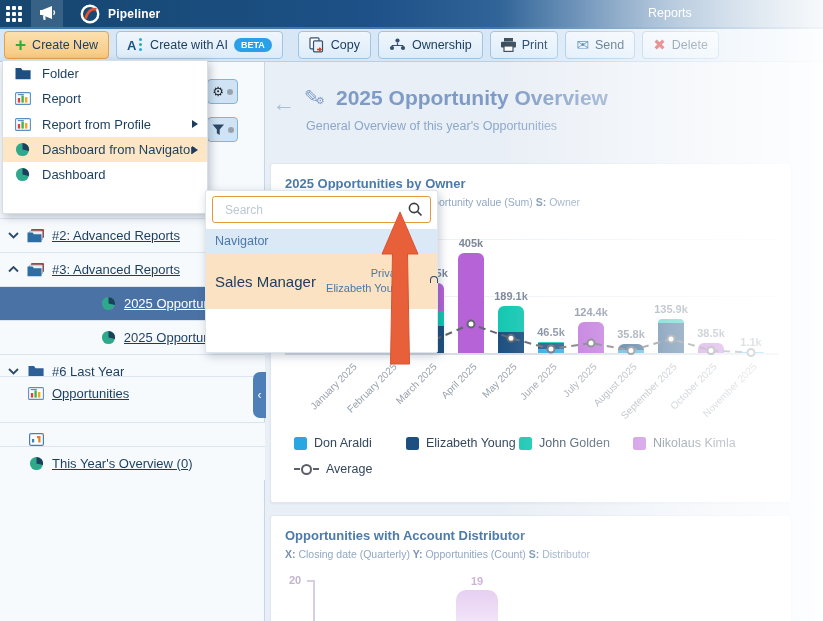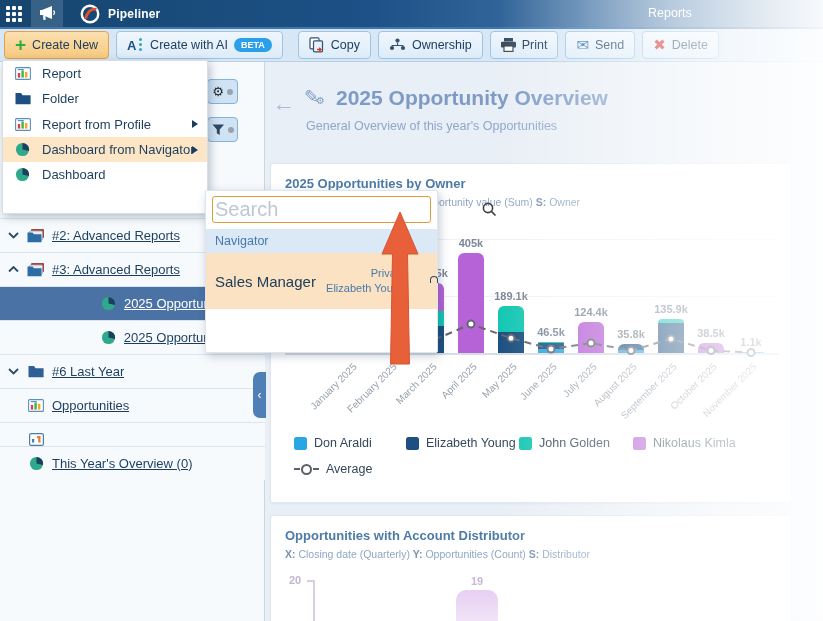--- a/index.html
+++ b/index.html
@@ -88,21 +88,21 @@
   .mitem{height:25.3px;display:flex;align-items:center;padding-left:12px;color:#1c3e5e;font-size:13px;position:relative;}
   .mitem.hl{background:#fce6c6;}
   .mitem .mic{width:18px;display:flex;margin-right:9px;}
   .mitem .arr{position:absolute;right:9px;width:0;height:0;border-left:6px solid #1c3e5e;
     border-top:4.5px solid transparent;border-bottom:4.5px solid transparent;}
   
   .submenu{position:absolute;left:205px;top:190px;width:233px;height:163px;background:#fff;
     border:1px solid #dfe5ec;border-radius:2px;box-shadow:2px 3px 10px rgba(30,50,80,0.25);z-index:55;box-sizing:border-box;}
   .search-wrap{position:relative;margin:5px 6px 6px 6px;height:27px;border:1.5px solid #e09a3e;border-radius:3px;
     display:flex;align-items:center;box-sizing:border-box;background:#fff;}
-  .search-wrap input{border:none;outline:none;flex:1;margin-left:0;font-size:20px;color:#3c4a58;
+  .search-wrap input{border:none;outline:none;flex:1;margin-left:10px;font-size:12px;color:#3c4a58;
     font-family:"Liberation Sans",sans-serif;background:transparent;}
   .search-wrap input::placeholder{color:#bcc8d4;}
   .search-ic{margin-right:7px;display:flex;}
   .nav-head{height:24px;background:#dbe8f6;color:#4779ad;font-size:12.5px;display:flex;align-items:center;padding-left:9px;}
   .nav-item{position:relative;display:flex;align-items:center;padding:0 9px;color:#203e5a;font-size:15px;box-sizing:border-box;}
   .nav-item.hl{background:#fbe2c2;height:56px;}
   .nav-item.plain{height:49px;margin-top:6px;}
   .nav-meta{position:absolute;right:32px;top:50%;transform:translateY(-50%);text-align:right;
     font-size:11px;color:#4779ad;line-height:15px;}
   .lock{position:relative;width:11px;height:8px;background:#2c4866;border-radius:1.5px;margin-top:5px;}
@@ -269,21 +269,21 @@
               <polyline points="1,1 5.5,5.5 10,1" fill="none" stroke="#2c4a66" stroke-width="1.8"></polyline>
             </svg>
           </span>
           <span class="sic">
             <svg width="16" height="13" viewBox="0 0 16 13">
               <path d="M0.5 1 h5.5 l1.6 2.2 h8 v9 h-15.1 z" fill="#2e5f96"></path>
             </svg>
           </span>
           <span class="slab">#6 Last Year</span>
         </div>
-        <div class="srow" style="top: 326px;">
+        <div class="srow" style="top: 314px;">
           <span class="chev"></span>
           <span class="sic">
             <svg width="16" height="13" viewBox="0 0 16 13">
               <rect x="0.6" y="0.6" width="14.8" height="11.8" rx="1" fill="#fff" stroke="#5b8fc0" stroke-width="1.1"></rect>
               <rect x="2.8" y="6" width="2.4" height="4.6" fill="#e04040"></rect>
               <rect x="6.4" y="3.5" width="2.4" height="7.1" fill="#3cb54a"></rect>
               <rect x="10" y="5" width="2.4" height="5.6" fill="#f5a623"></rect>
               <rect x="2.8" y="2" width="6" height="1.2" fill="#5b8fc0"></rect>
             </svg>
           </span>
@@ -436,36 +436,36 @@
     <div class="lab19">19</div>
   </div>
 
   <div class="fade"></div>
 
   <div class="menu">
       <div id="menu-items">
         <div class="mitem">
           <span class="mic">
             <svg width="16" height="13" viewBox="0 0 16 13">
+              <path d="M0.5 1 h5.5 l1.6 2.2 h8 v9 h-15.1 z" fill="#1d5081"></path>
+            </svg>
+          </span>
+          <span>Folder</span>
+        </div>
+        <div class="mitem">
+          <span class="mic">
+            <svg width="16" height="13" viewBox="0 0 16 13">
               <rect x="0.6" y="0.6" width="14.8" height="11.8" rx="1" fill="#fff" stroke="#5b8fc0" stroke-width="1.1"></rect>
               <rect x="2.8" y="6" width="2.4" height="4.6" fill="#e04040"></rect>
               <rect x="6.4" y="3.5" width="2.4" height="7.1" fill="#3cb54a"></rect>
               <rect x="10" y="5" width="2.4" height="5.6" fill="#f5a623"></rect>
               <rect x="2.8" y="2" width="6" height="1.2" fill="#5b8fc0"></rect>
             </svg>
           </span>
           <span>Report</span>
-        </div>
-        <div class="mitem">
-          <span class="mic">
-            <svg width="16" height="13" viewBox="0 0 16 13">
-              <path d="M0.5 1 h5.5 l1.6 2.2 h8 v9 h-15.1 z" fill="#1d5081"></path>
-            </svg>
-          </span>
-          <span>Folder</span>
         </div>
         <div class="mitem">
           <span class="mic">
             <svg width="16" height="13" viewBox="0 0 16 13">
               <rect x="0.6" y="0.6" width="14.8" height="11.8" rx="1" fill="#fff" stroke="#5b8fc0" stroke-width="1.1"></rect>
               <rect x="2.8" y="6" width="2.4" height="4.6" fill="#e04040"></rect>
               <rect x="6.4" y="3.5" width="2.4" height="7.1" fill="#3cb54a"></rect>
               <rect x="10" y="5" width="2.4" height="5.6" fill="#f5a623"></rect>
               <rect x="2.8" y="2" width="6" height="1.2" fill="#5b8fc0"></rect>
             </svg>

